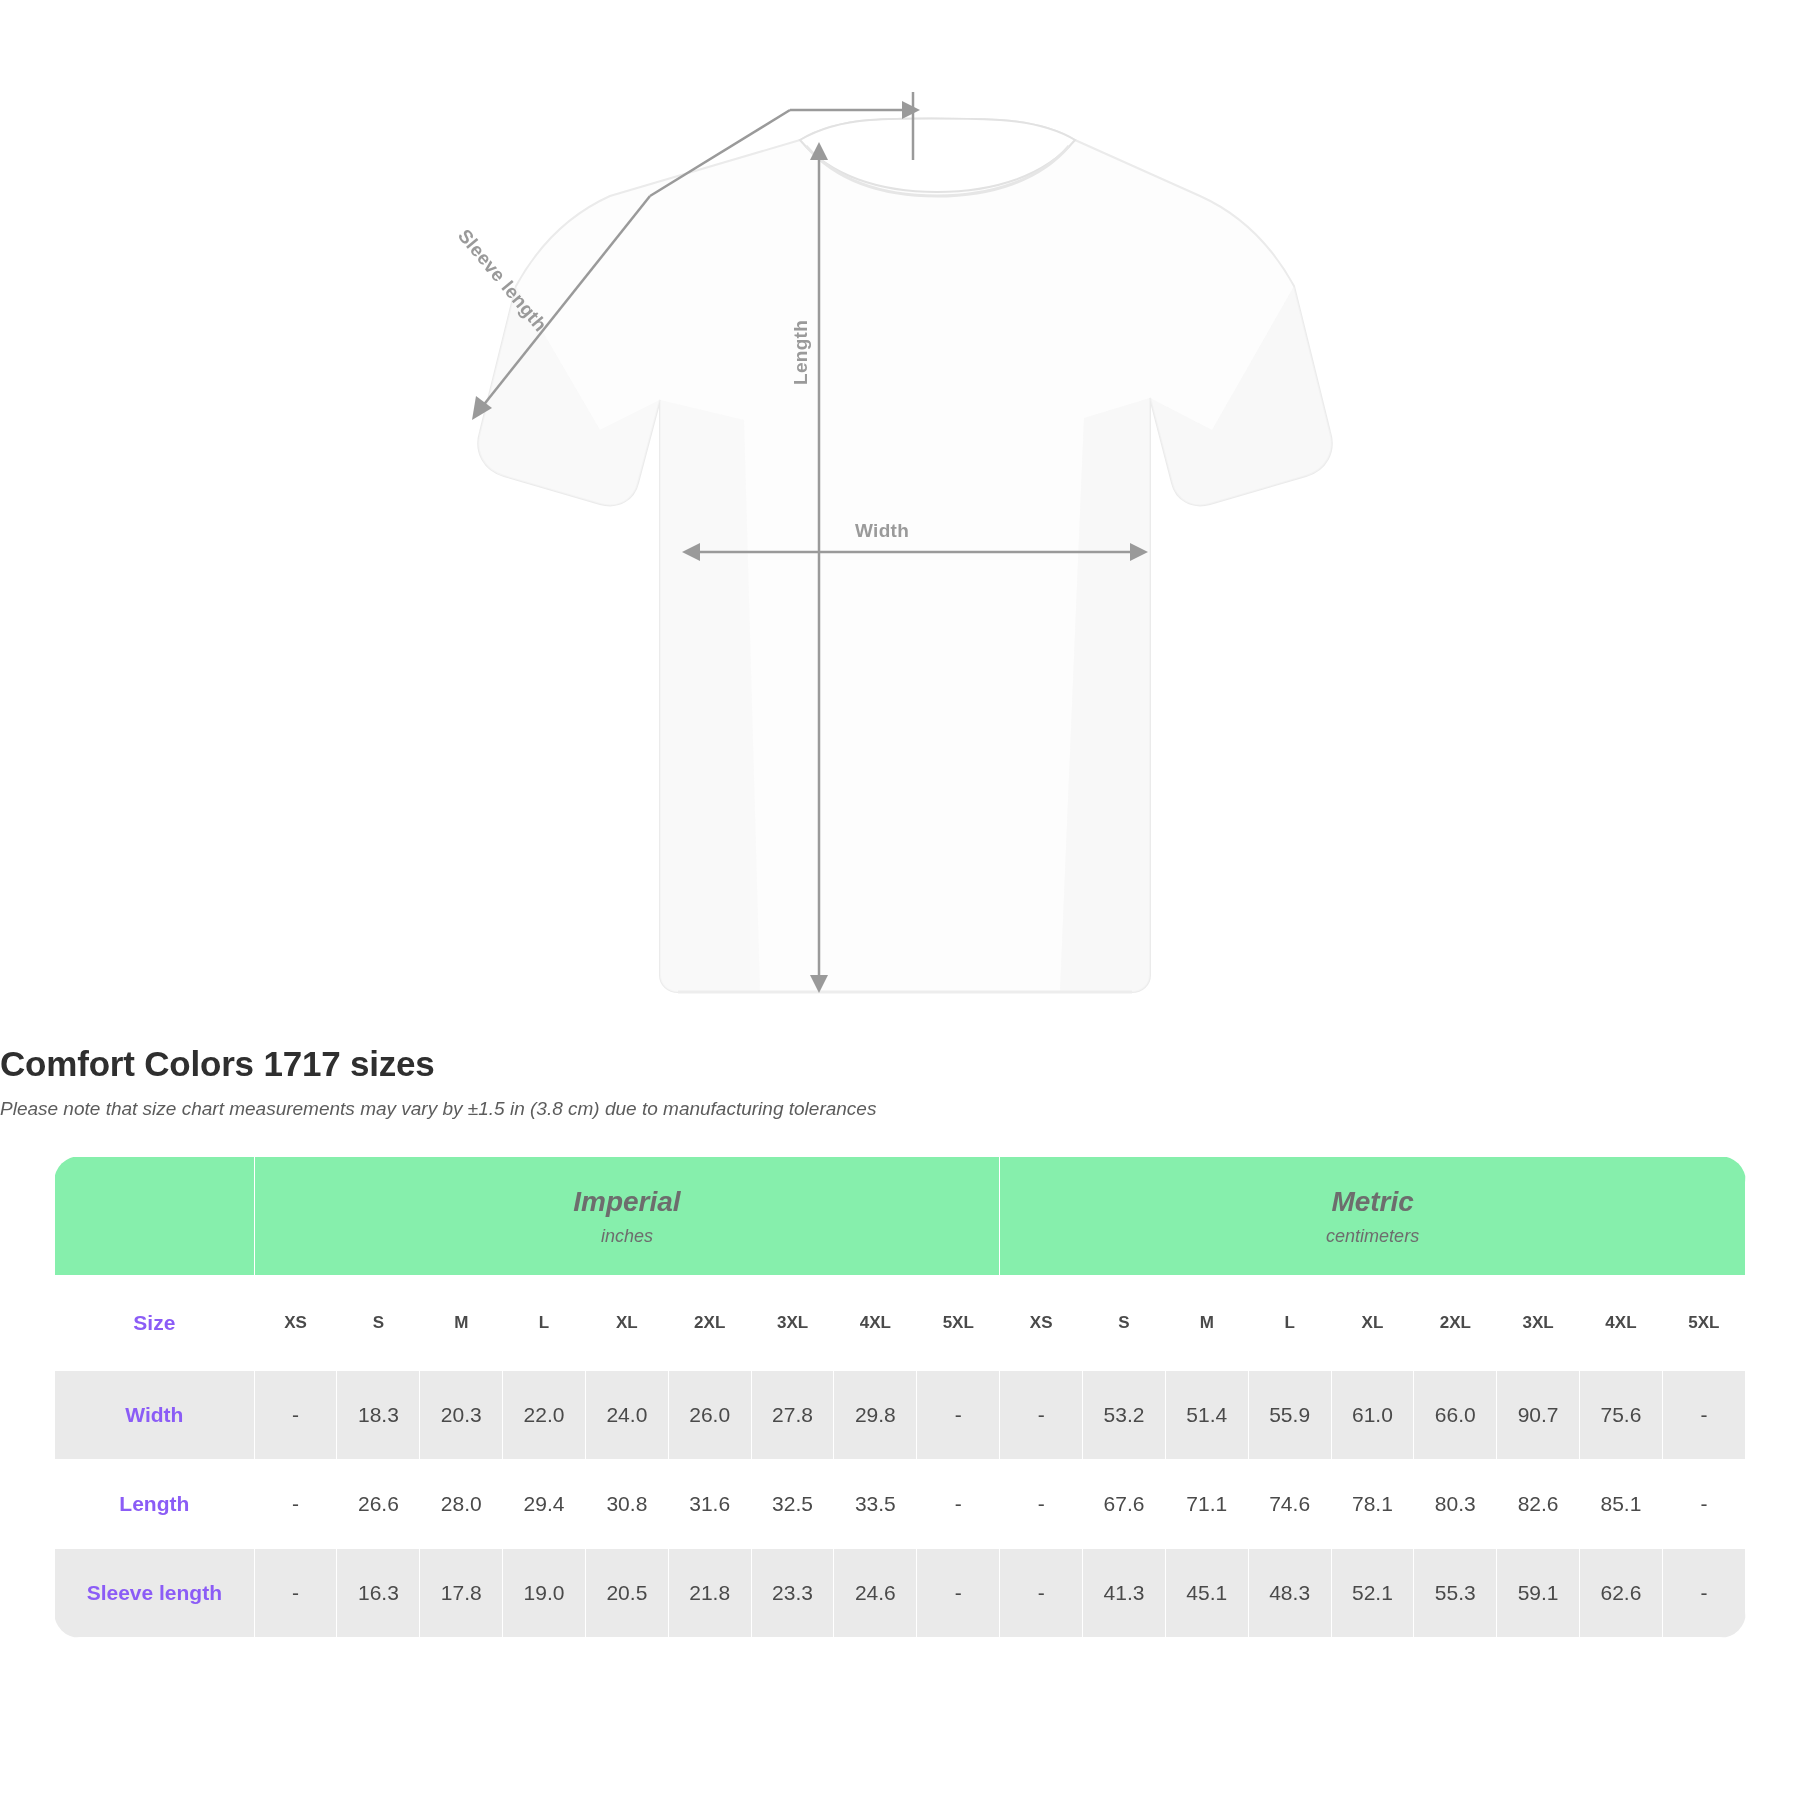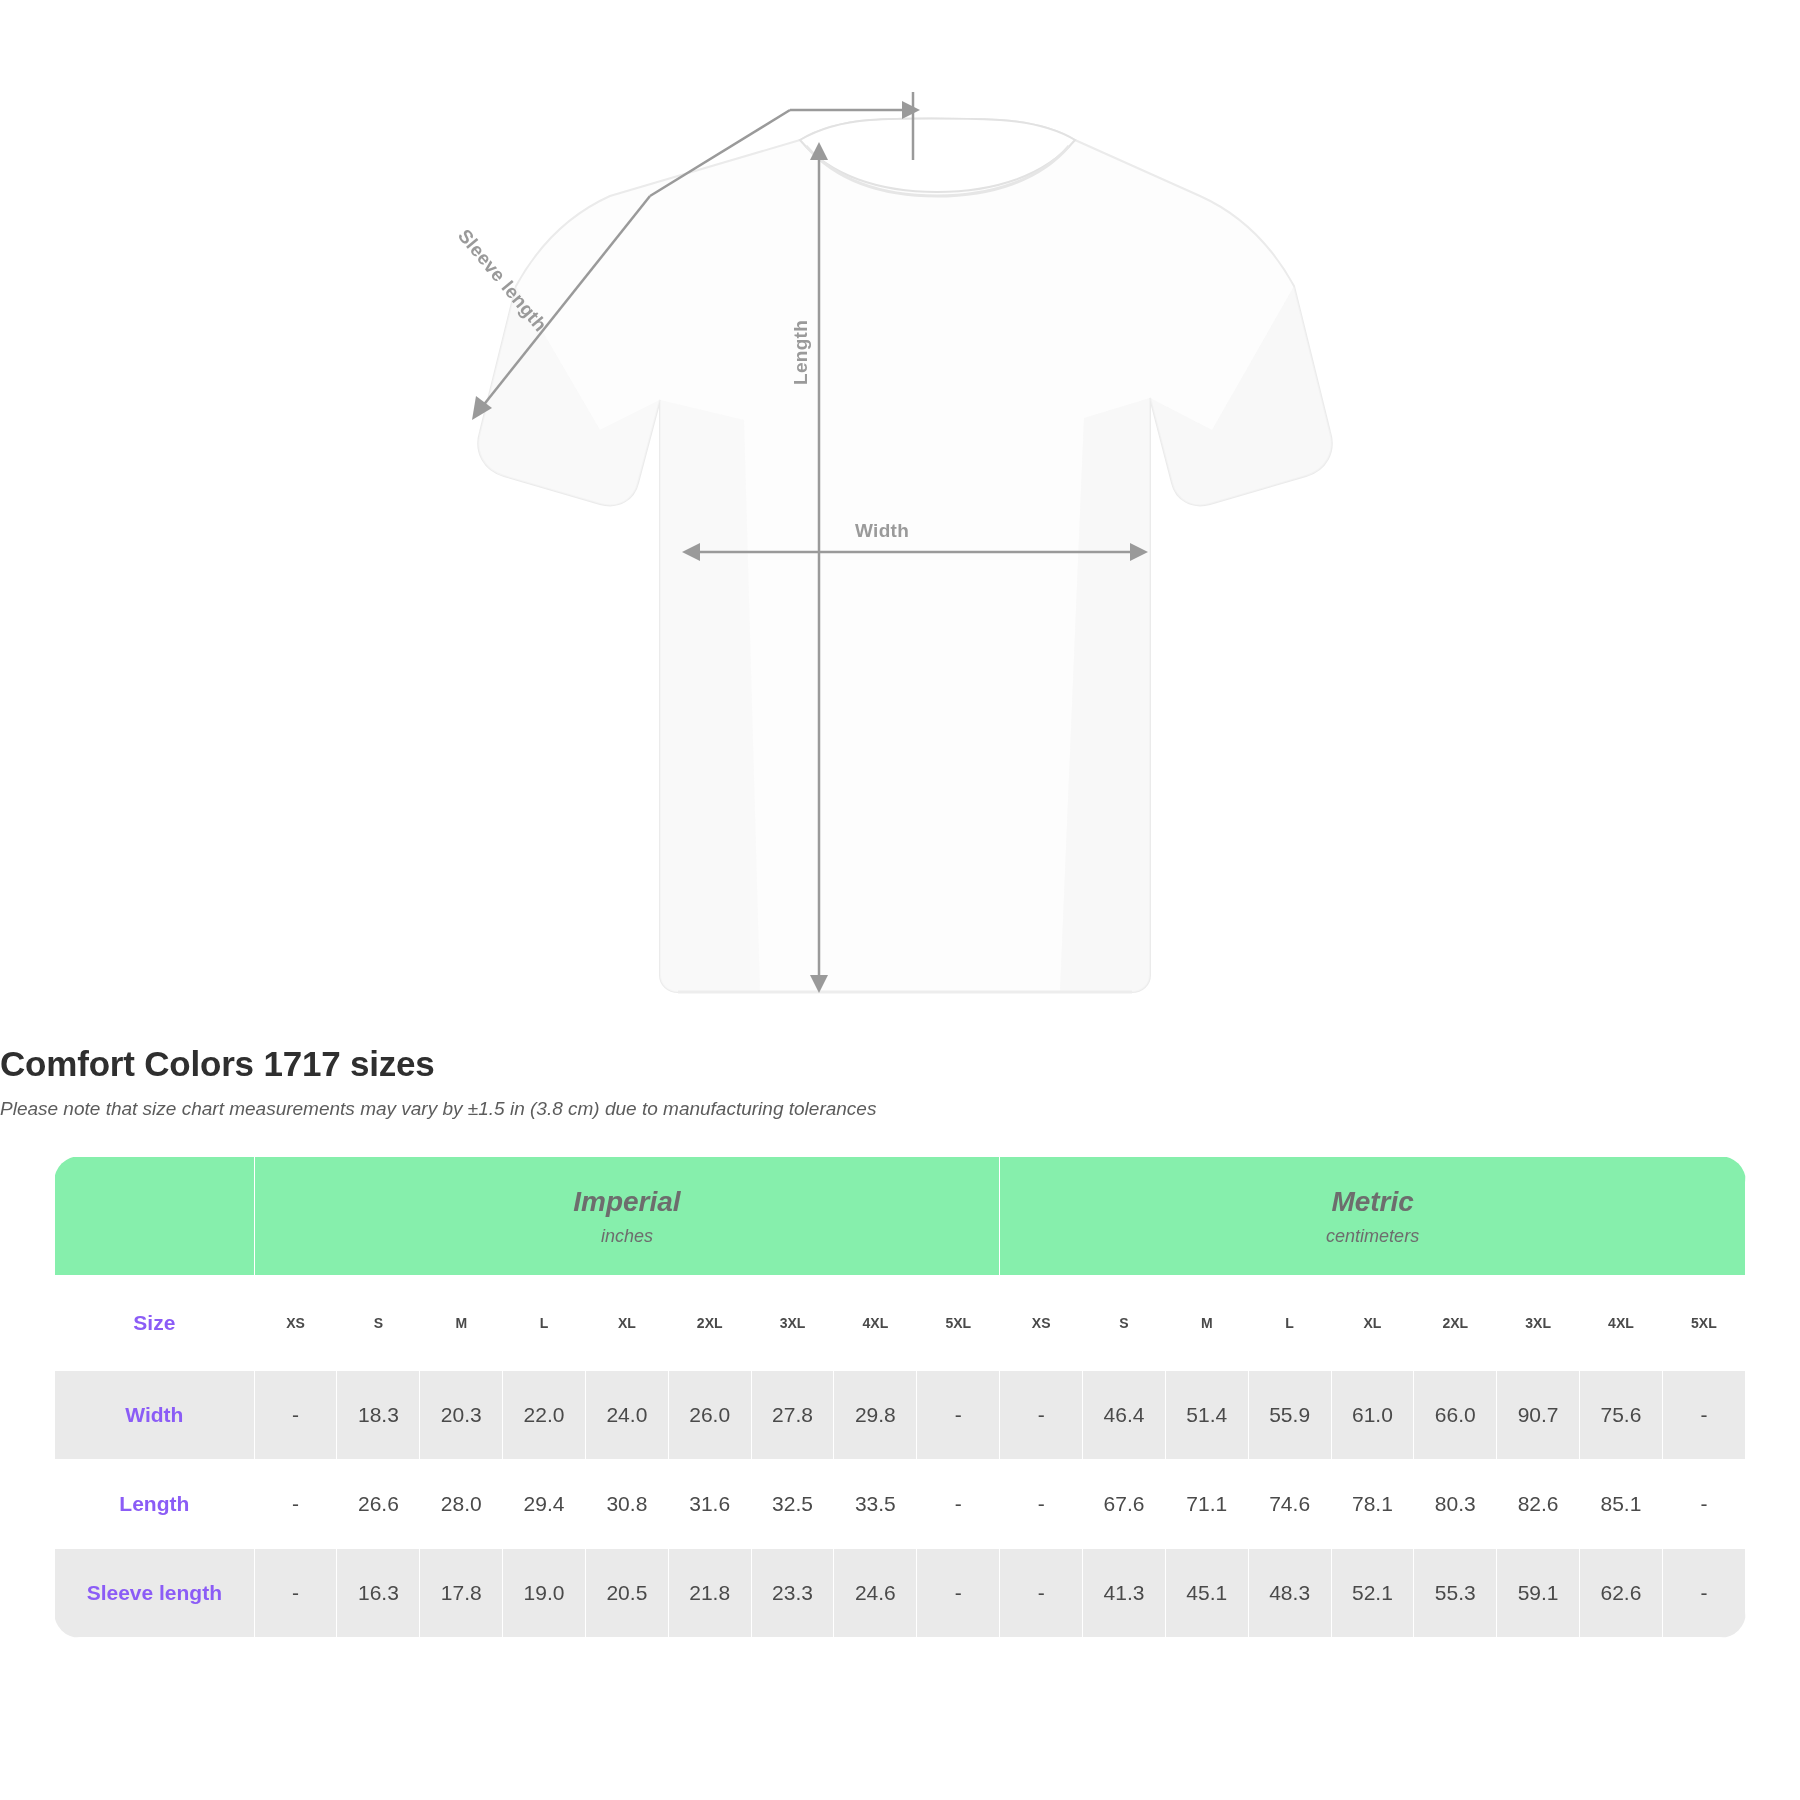--- a/index.html
+++ b/index.html
@@ -104,21 +104,21 @@
   }
   .unit-sub {
     font-size: 18px;
     font-style: italic;
     color: #6d6d6d;
     margin-top: 8px;
   }
   .head-row td {
     background: #ffffff;
     height: 92px;
-    font-size: 14px;
+    font-size: 17px;
     font-weight: bold;
     color: #4a4a4a;
   }
   .head-row td.label-cell {
     font-size: 21px;
   }
   .data-row td {
     height: 86px;
     font-size: 21px;
     color: #4a4a4a;
@@ -277,21 +277,21 @@
           <td>-</td>
           <td>18.3</td>
           <td>20.3</td>
           <td>22.0</td>
           <td>24.0</td>
           <td>26.0</td>
           <td>27.8</td>
           <td>29.8</td>
           <td>-</td>
           <td>-</td>
-          <td>46.4</td>
+          <td>53.2</td>
           <td>51.4</td>
           <td>55.9</td>
           <td>61.0</td>
           <td>66.0</td>
           <td>90.7</td>
           <td>75.6</td>
           <td>-</td>
         </tr>
 
         <tr class="data-row plain">

